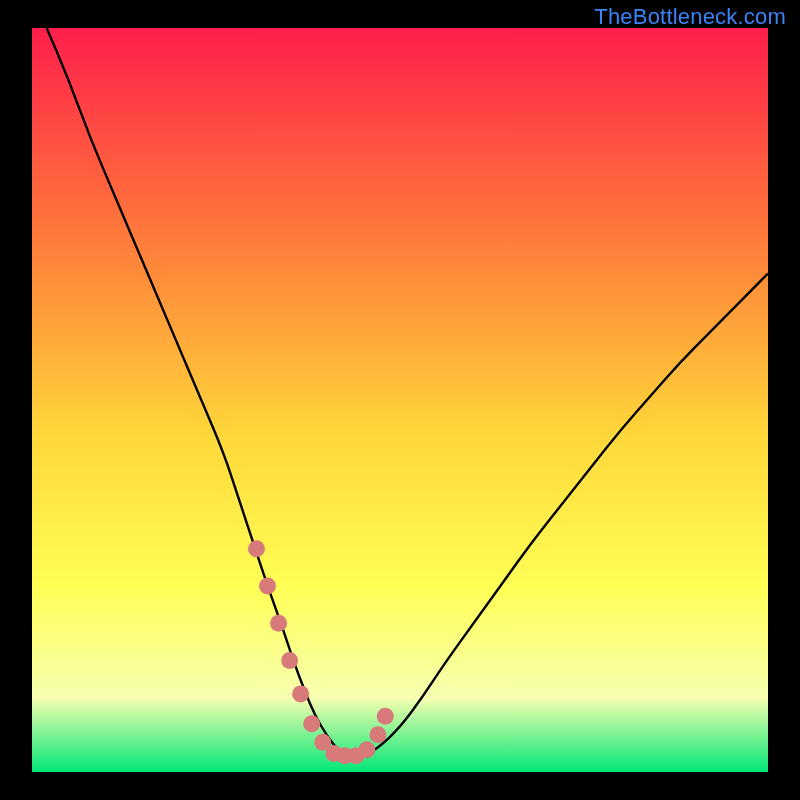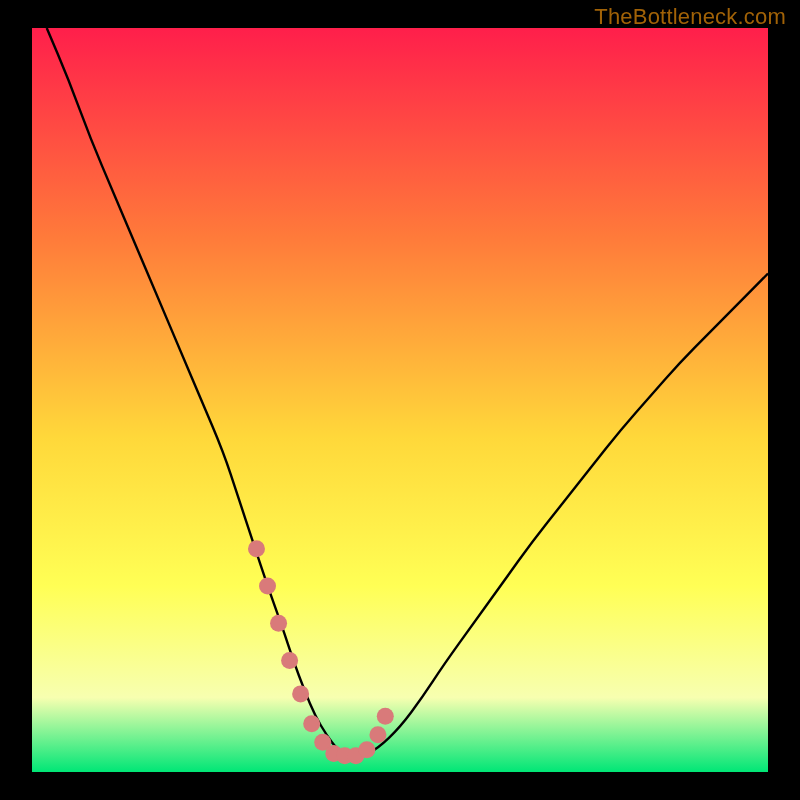--- a/index.html
+++ b/index.html
@@ -13,21 +13,21 @@
   .stage {
     position: relative;
     width: 800px;
     height: 800px;
     background: #000;
   }
   .watermark {
     position: absolute;
     top: 4px;
     right: 14px;
-    color: #a16207;
+    color: #3b82f6;
     font-size: 22px;
     font-weight: 500;
     letter-spacing: 0.2px;
   }
   svg.plot {
     position: absolute;
     left: 0;
     top: 0;
   }
 </style>

